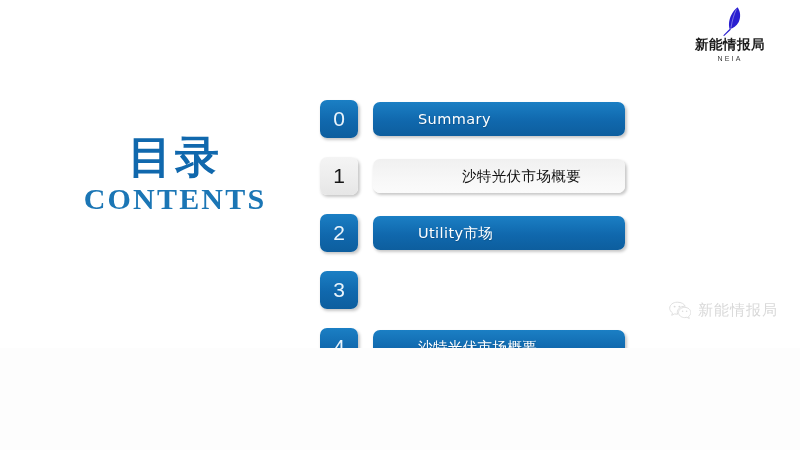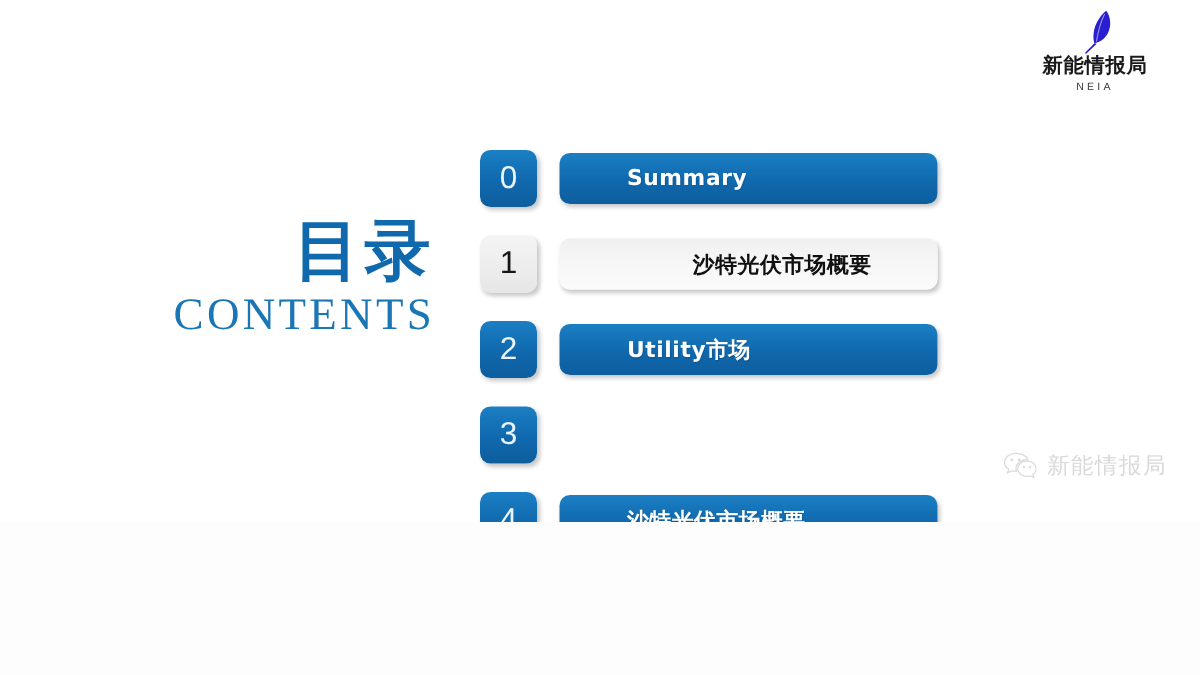--- a/index.html
+++ b/index.html
@@ -51,42 +51,42 @@
     color: #3a3a3a;
     letter-spacing: 2.2px;
     margin-top: 3px;
     font-family: "Liberation Sans", sans-serif;
   }
 
   
   .toc-title {
     position: absolute;
     left: 60px;
-    top: 145px;
+    top: 134px;
     width: 230px;
-    text-align: right;
+    text-align: center;
   }
   .toc-title .title-cn {
     display: block;
     font-size: 44px;
     font-weight: bold;
     color: #1068ad;
     letter-spacing: 3px;
     line-height: 1.05;
     font-family: "DejaVu Sans", "Liberation Sans", sans-serif;
   }
   .toc-title .title-en {
     display: block;
     font-size: 30px;
     color: #1b76b5;
     letter-spacing: 2.2px;
     line-height: 1.1;
     margin-top: 2px;
     font-family: "Liberation Serif", "DejaVu Serif", serif;
-    font-weight: normal;
+    font-weight: bold;
   }
 
   
   .toc-list {
     position: absolute;
     left: 320px;
     top: 100px;
     width: 305px;
   }
   .toc-row {
@@ -115,21 +115,21 @@
     flex: 1 1 auto;
     height: 34px;
     margin-left: 15px;
     border-radius: 7px;
     display: flex;
     align-items: center;
     box-shadow: 1.5px 2px 3px rgba(0,0,0,0.22);
   }
   .bar-label {
     font-size: 14.5px;
-    font-weight: bold;
+    font-weight: normal;
     padding-left: 45px;
     letter-spacing: 0.4px;
     font-family: "DejaVu Sans", "Liberation Sans", sans-serif;
   }
 
   
   .toc-row.state-blue .num-box {
     background: linear-gradient(180deg, #1b7fc4 0%, #1068ad 55%, #0d5e9e 100%);
     color: #eaf4fb;
   }

